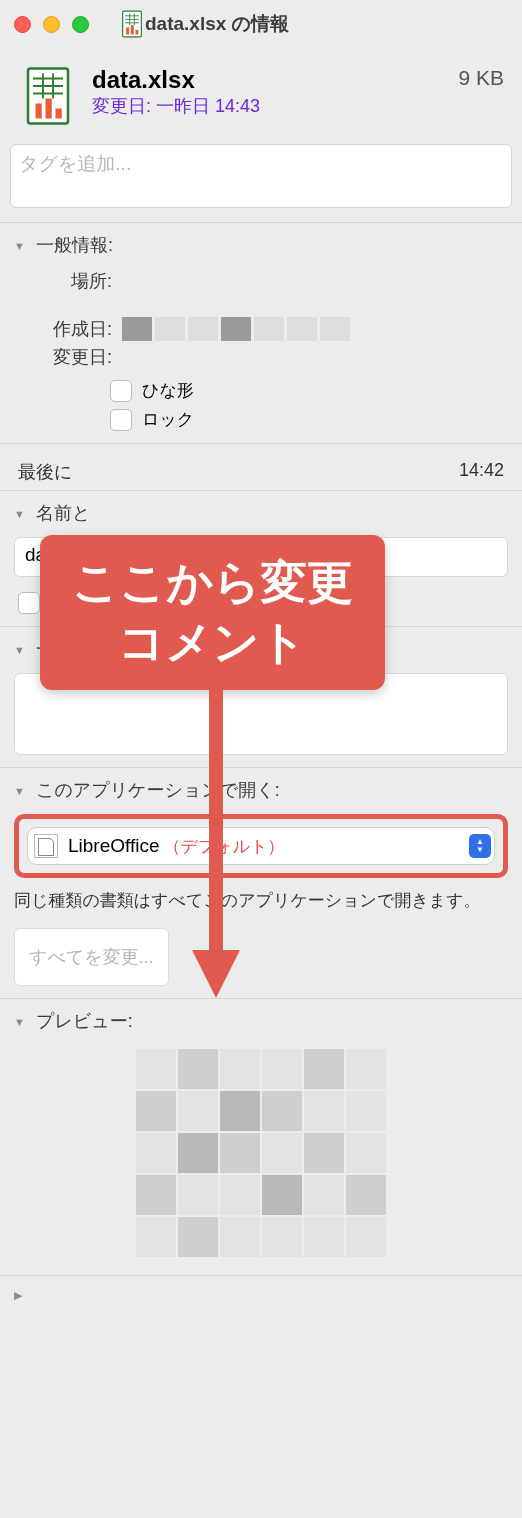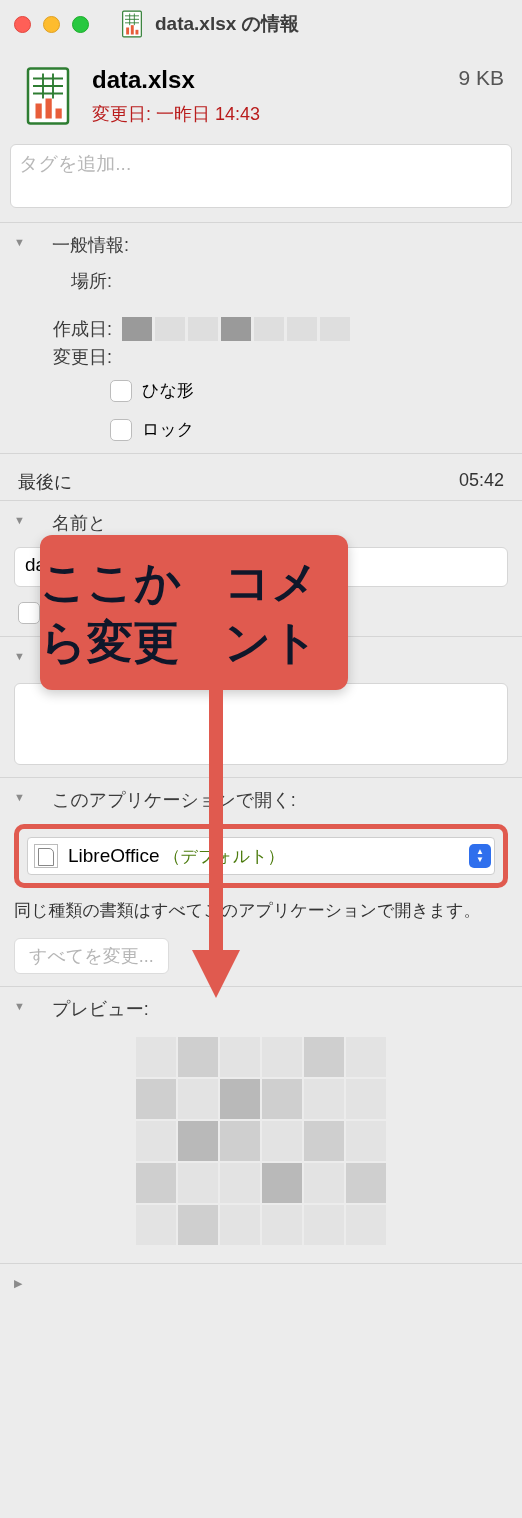--- a/index.html
+++ b/index.html
@@ -4,60 +4,60 @@
 <style>
 *{box-sizing:border-box;margin:0;padding:0}
 body{width:522px;height:1518px;background:#ececec;font-family:-apple-system,"Hiragino Sans",sans-serif;font-size:17px;color:#000;overflow:hidden;position:relative}
 .titlebar{height:48px;display:flex;align-items:center;padding:0 14px;background:#ececec}
 .lights{display:flex;gap:12px;align-items:center}
 .light{width:17px;height:17px;border-radius:50%}
 .red{background:#ff5f57;border:1px solid #e1463e}
 .yellow{background:#febc2e;border:1px solid #dfa023}
 .green{background:#28c840;border:1px solid #1dad2b}
 .title-icon{margin-left:30px;width:26px;height:28px}
-.title-text{margin-left:10px;font-weight:700;font-size:19px;color:#3d3d3d}
+.title-text{font-weight:700;font-size:19px;color:#3d3d3d}
 .header{display:flex;align-items:flex-start;padding:18px 18px 14px 18px}
 .big-icon{width:60px;height:60px;flex-shrink:0}
 .header-info{margin-left:14px;flex:1}
 .file-name{font-size:24px;font-weight:800}
-.modified{font-size:18px;color:#b91c1c;margin-top:8px}
+.modified{font-size:18px;color:#6d28d9;margin-top:0}
 .size{font-size:21px;color:#555;font-weight:400}
 .tags-box{margin:4px 10px 14px 10px;background:#fff;border:1px solid #d6d6d6;border-radius:6px;height:64px;padding:6px 8px;color:#b8b8b8;font-size:19px}
 .section{border-top:1px solid #d5d5d5;padding:10px 14px 12px 14px}
-.section-header{display:flex;gap:24px;color:#3c3c3c;font-size:18px}
+.section-header{display:flex;align-items:center;gap:8px;color:#3c3c3c;font-size:18px}
 .chev{width:14px;color:#8b8b8b;font-size:14px}
 .chev.right::before{content:"▶";font-size:11px}
 .chev.down::before{content:"▼";font-size:11px}
 .info-grid{margin:12px 0 0 18px}
 .info-row{display:flex;margin-bottom:4px}
 .info-label{width:80px;text-align:right;color:#3b3b3b;font-size:18px}
 .info-val{margin-left:10px;height:22px;flex:1}
 .pix{display:flex;gap:3px}
 .pix span{display:inline-block;width:30px;height:24px;background:#dedede}
 .pix .dk{background:#9a9a9a}
 .pix .dk2{background:#6e6e6e}
 .checkbox-row{display:flex;align-items:center;gap:10px;margin-left:78px;margin-top:10px}
 .checkbox{width:22px;height:22px;border:1px solid #bcbcbc;border-radius:5px;background:#fff}
 .input-box{margin:12px 0 0 0;background:#fff;border:1px solid #d6d6d6;border-radius:6px;height:40px;padding:6px 10px;font-size:19px}
 .comment-box{margin:12px 0 0 0;background:#fff;border:1px solid #d6d6d6;border-radius:6px;height:82px}
 .dropdown-wrap{margin:12px 0 10px 0;padding:8px;border:5px solid #e05a4f;border-radius:10px}
-.dropdown{background:#fff;border:1px solid #cecece;border-radius:4px;height:38px;display:flex;align-items:center;padding:0 6px;position:relative}
+.dropdown{background:#fff;border:1px solid #cecece;border-radius:10px;height:38px;display:flex;align-items:center;padding:0 6px;position:relative}
 .dd-icon{width:24px;height:24px;border:1px solid #bbb;background:#fff;flex-shrink:0;display:flex}
 .dd-icon::before{content:"";margin:3px 0 0 3px;width:14px;height:16px;border:1px solid #888;border-top-right-radius:5px}
 .dd-text{margin-left:10px;font-size:19px}
-.dd-default{color:#4d7c0f;margin-left:4px}
+.dd-default{color:#ef4444;margin-left:4px}
 .dd-arrows{position:absolute;right:3px;width:22px;height:24px;background:#2f6fed;border-radius:5px;display:flex;flex-direction:column;align-items:center;justify-content:center;color:#fff;font-size:8px;line-height:8px}
 .help-text{font-size:17px;color:#333;line-height:1.5}
-.change-btn{margin-top:14px;background:#fff;border:1px solid #dcdcdc;border-radius:6px;padding:5px 14px;font-size:18px;color:#b5b5b5;display:inline-block}
+.change-btn{margin-top:14px;background:#fff;border:1px solid #dcdcdc;border-radius:6px;padding:16px 14px;font-size:18px;color:#b5b5b5;display:inline-block}
 .preview-area{height:220px;display:flex;align-items:center;justify-content:center;margin-top:10px}
 .preview-pix{display:grid;grid-template-columns:repeat(6,40px);gap:2px}
 .preview-pix span{width:40px;height:40px;background:#e3e3e3}
 .preview-pix .d1{background:#cfcfcf}
 .preview-pix .d2{background:#b9b9b9}
-.callout{position:absolute;left:40px;top:535px;width:308px;height:155px;background:#e05a4f;border-radius:12px;display:flex;flex-direction:row;align-items:center;justify-content:center;color:#0f172a;font-size:46px;font-weight:700;line-height:1.3;box-shadow:0 4px 12px rgba(0,0,0,.2)}
+.callout{position:absolute;left:40px;top:535px;width:345px;height:155px;background:#e05a4f;border-radius:12px;display:flex;flex-direction:column;align-items:center;justify-content:center;color:#ffffff;font-size:46px;font-weight:700;line-height:1.3;box-shadow:0 4px 12px rgba(0,0,0,.2)}
 .arrow-svg{position:absolute;left:188px;top:688px;pointer-events:none}
 .spreadsheet-icon{display:block}
 .ss-bg{fill:#fff;stroke:#2e7d32;stroke-width:2}
 .ss-cells{stroke:#2e7d32;stroke-width:1.5;fill:none}
 .ss-chart{fill:#e85d3a}
 .no-bottom{border-bottom:none;padding-bottom:0}
 .open-partial{display:flex;justify-content:space-between;font-size:18px;color:#333;margin-top:6px;padding:0 4px}
 </style>
 </head>
 <body>
@@ -126,31 +126,31 @@
         </div>
       </div>
     <div class="info-row">
         <div class="info-label">変更日:</div>
         <div class="info-val"></div>
       </div>
     <div class="checkbox-row">
       <div class="checkbox"></div>
       <span>ひな形</span>
     </div>
-    <div class="checkbox-row" style="margin-top:16px">
+    <div class="checkbox-row" style="margin-top:6px">
       <div class="checkbox"></div>
       <span>ロック</span>
     </div>
   </div>
 </div>
 
 <div class="section" style="padding-bottom:6px">
   <div class="open-partial">
     <span>最後に</span>
-    <span>05:42</span>
+    <span>14:42</span>
   </div>
 </div>
 
 <div class="section">
   <div class="section-header">
     <span class="chev down"></span>
     <span>名前と</span>
   </div>
   <div class="input-box">data.xlsx</div>
   <div class="checkbox-row" style="margin-left:4px;margin-top:14px">

